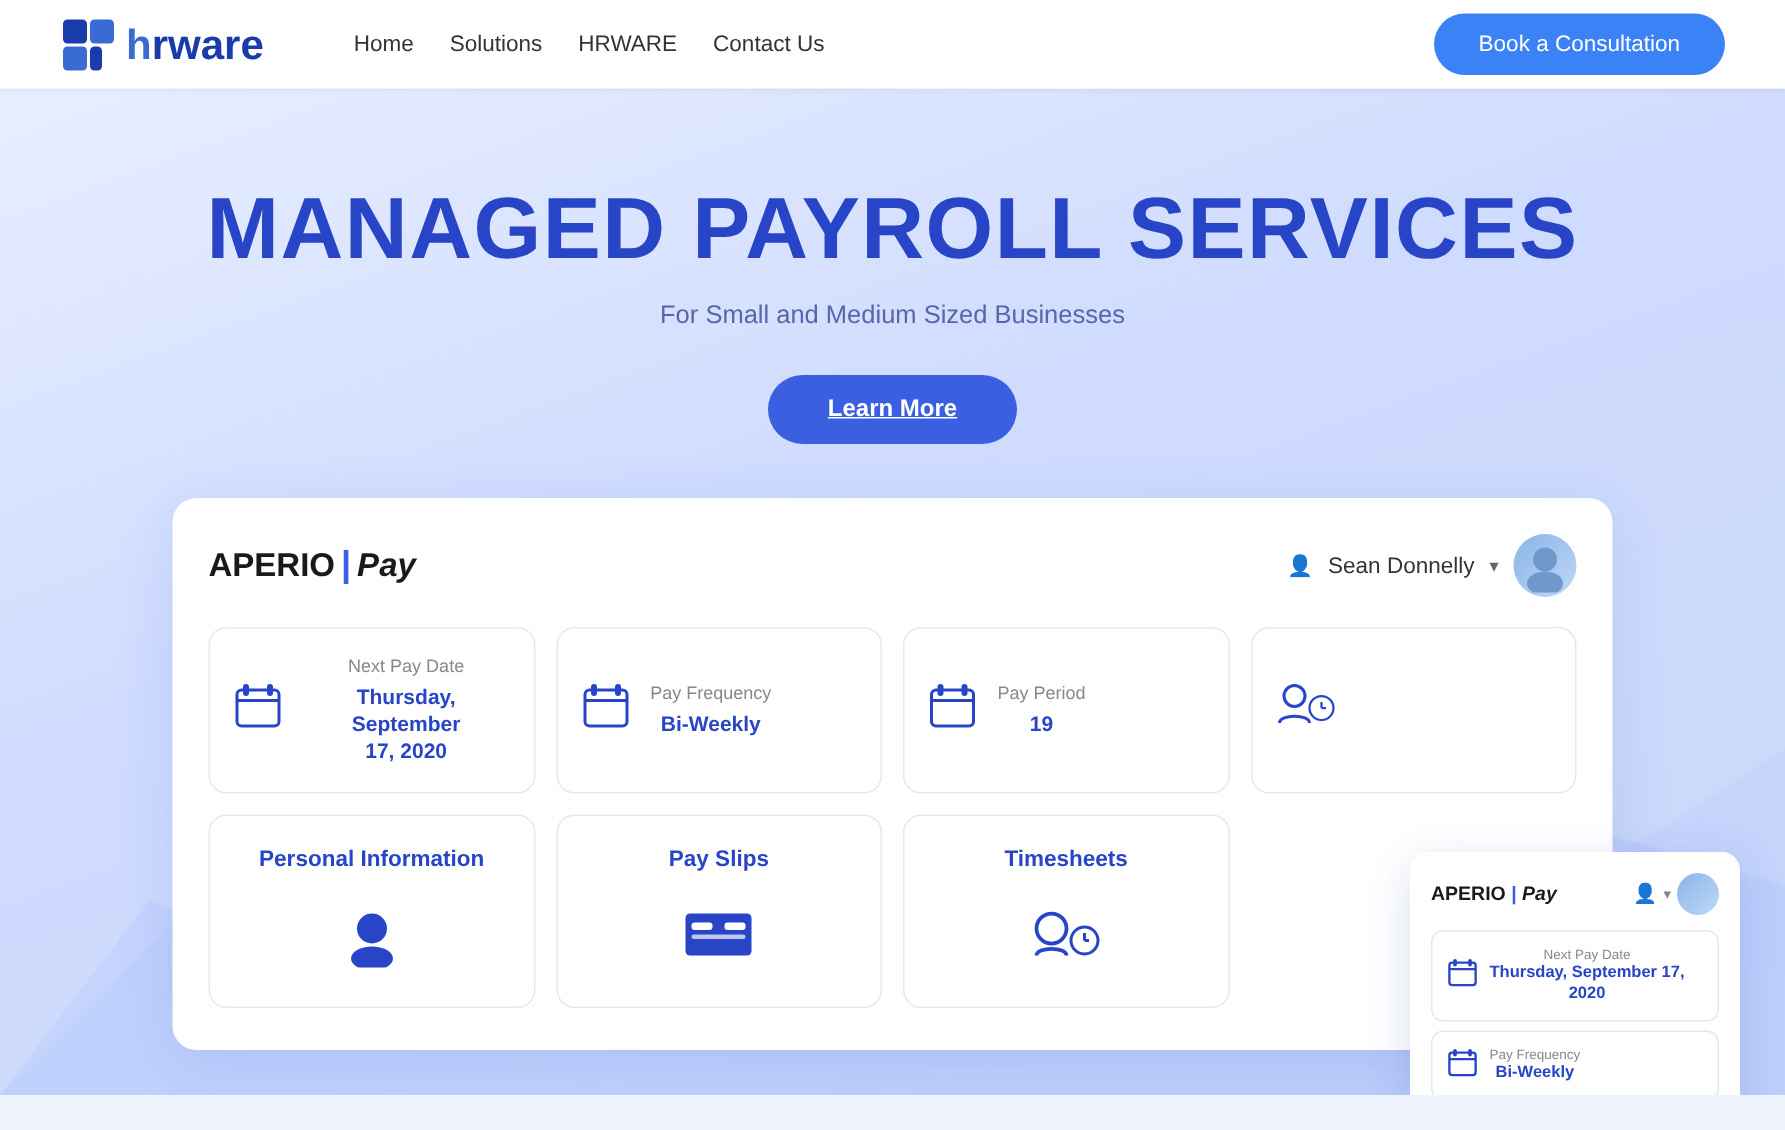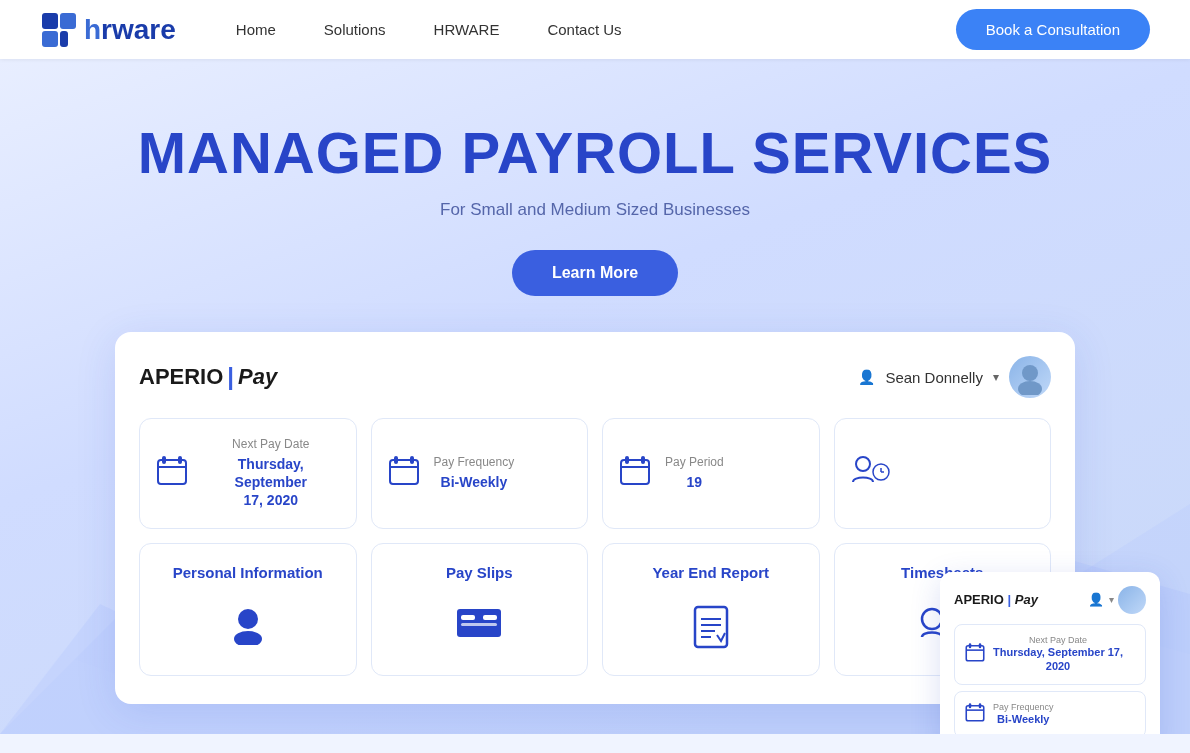--- a/index.html
+++ b/index.html
@@ -34,21 +34,21 @@
       height: 38px;
     }
     .logo-text {
       font-size: 28px;
       font-weight: 700;
       color: #1a3caa;
     }
     .logo-text span { color: #3a6bd4; }
     .nav-links {
       display: flex;
-      gap: 48px;
+      gap: 24px;
       flex: 1;
     }
     .nav-link {
       font-size: 15px;
       color: #333;
       text-decoration: none;
       font-weight: 500;
       cursor: pointer;
     }
     .nav-payroll {
@@ -116,20 +116,21 @@
     .btn-learn {
       background: #3a5fe0;
       color: #fff;
       border-radius: 30px;
       padding: 14px 40px;
       font-size: 16px;
       font-weight: 600;
       cursor: pointer;
       border: none;
       margin-bottom: 36px;
+      text-decoration: underline;
     }
 
     
     .aperio-card {
       background: #fff;
       border-radius: 16px;
       box-shadow: 0 8px 40px rgba(50,80,200,0.13);
       margin: 0 auto;
       width: 960px;
       padding: 24px 24px 28px;
@@ -441,33 +442,20 @@
           <div class="nav-card-icon">
             <svg width="48" height="36" viewBox="0 0 48 36" fill="none">
               <rect x="2" y="4" width="44" height="28" rx="3" fill="#2845c8"></rect>
               <rect x="6" y="10" width="14" height="5" rx="2" fill="#fff"></rect>
               <rect x="6" y="18" width="36" height="3" rx="1.5" fill="#fff" opacity="0.7"></rect>
               <rect x="28" y="10" width="14" height="5" rx="2" fill="#fff"></rect>
             </svg>
           </div>
         </div>
 
-        <div class="nav-card">
-          <div class="nav-card-label">Year End Report</div>
-          <div class="nav-card-icon">
-            <svg width="36" height="44" viewBox="0 0 36 44" fill="none">
-              <rect x="2" y="2" width="32" height="40" rx="3" fill="none" stroke="#2845c8" stroke-width="2.5"></rect>
-              <line x1="8" y1="14" x2="28" y2="14" stroke="#2845c8" stroke-width="2"></line>
-              <line x1="8" y1="20" x2="28" y2="20" stroke="#2845c8" stroke-width="2"></line>
-              <line x1="8" y1="26" x2="22" y2="26" stroke="#2845c8" stroke-width="2"></line>
-              <line x1="8" y1="32" x2="18" y2="32" stroke="#2845c8" stroke-width="2"></line>
-              <path d="M24 30 L28 36 L32 28" stroke="#2845c8" stroke-width="2" fill="none"></path>
-            </svg>
-          </div>
-        </div>
 
         <div class="nav-card">
           <div class="nav-card-label">Timesheets</div>
           <div class="nav-card-icon">
             <svg width="48" height="36" viewBox="0 0 48 36" fill="none">
               <circle cx="14" cy="14" r="10" stroke="#2845c8" stroke-width="2.5" fill="none"></circle>
               <path d="M4 32 C4 26 24 26 24 32" stroke="#2845c8" stroke-width="2.5" fill="none"></path>
               <circle cx="36" cy="22" r="9" stroke="#2845c8" stroke-width="2" fill="none"></circle>
               <line x1="36" y1="17" x2="36" y2="22" stroke="#2845c8" stroke-width="2"></line>
               <line x1="36" y1="22" x2="39" y2="22" stroke="#2845c8" stroke-width="2"></line>

